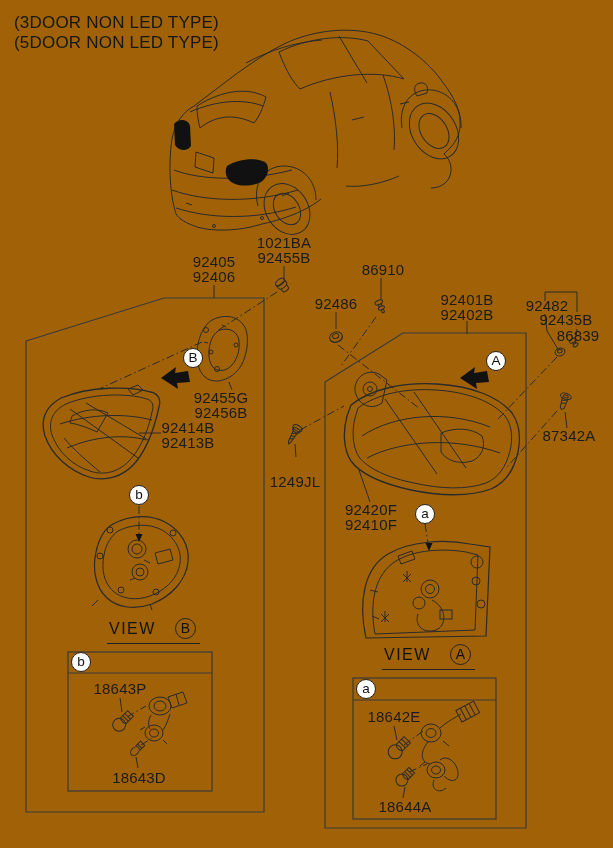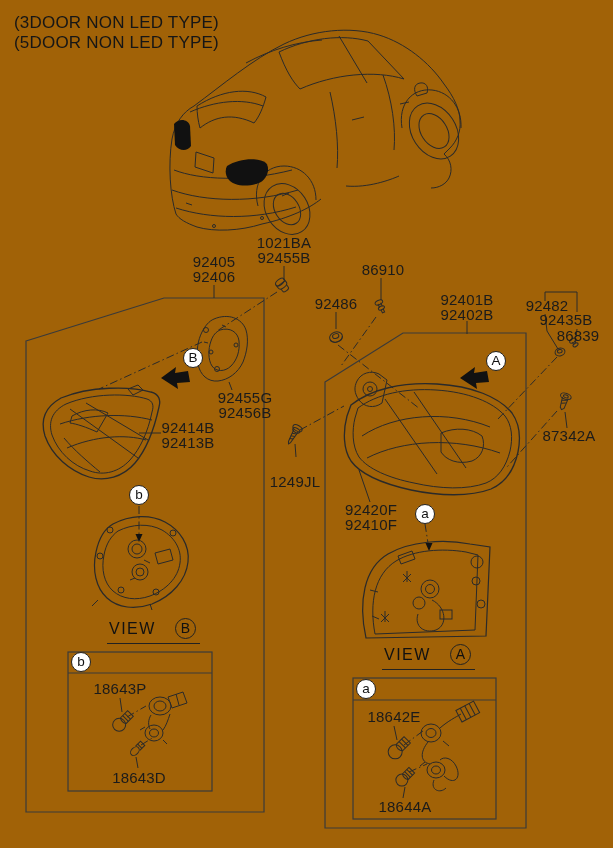--- a/index.html
+++ b/index.html
@@ -323,21 +323,21 @@
 </div>
 
 <div class="lbl" style="left:547px;top:299px;">
   <span>92482</span>
 </div>
 
 <div class="lbl" style="left:578px;top:329px;">
   <span>86839</span>
 </div>
 
-<div class="lbl" style="left:245px;top:391px;text-align:center;">
+<div class="lbl" style="left:221px;top:391px;text-align:center;">
   <span>92455G</span>
   <span>92456B</span>
 </div>
 
 <div class="lbl" style="left:188px;top:421px;">
   <span>92414B</span>
   <span>92413B</span>
 </div>
 
 <div class="lbl" style="left:295px;top:459px;margin-top:16px;">

